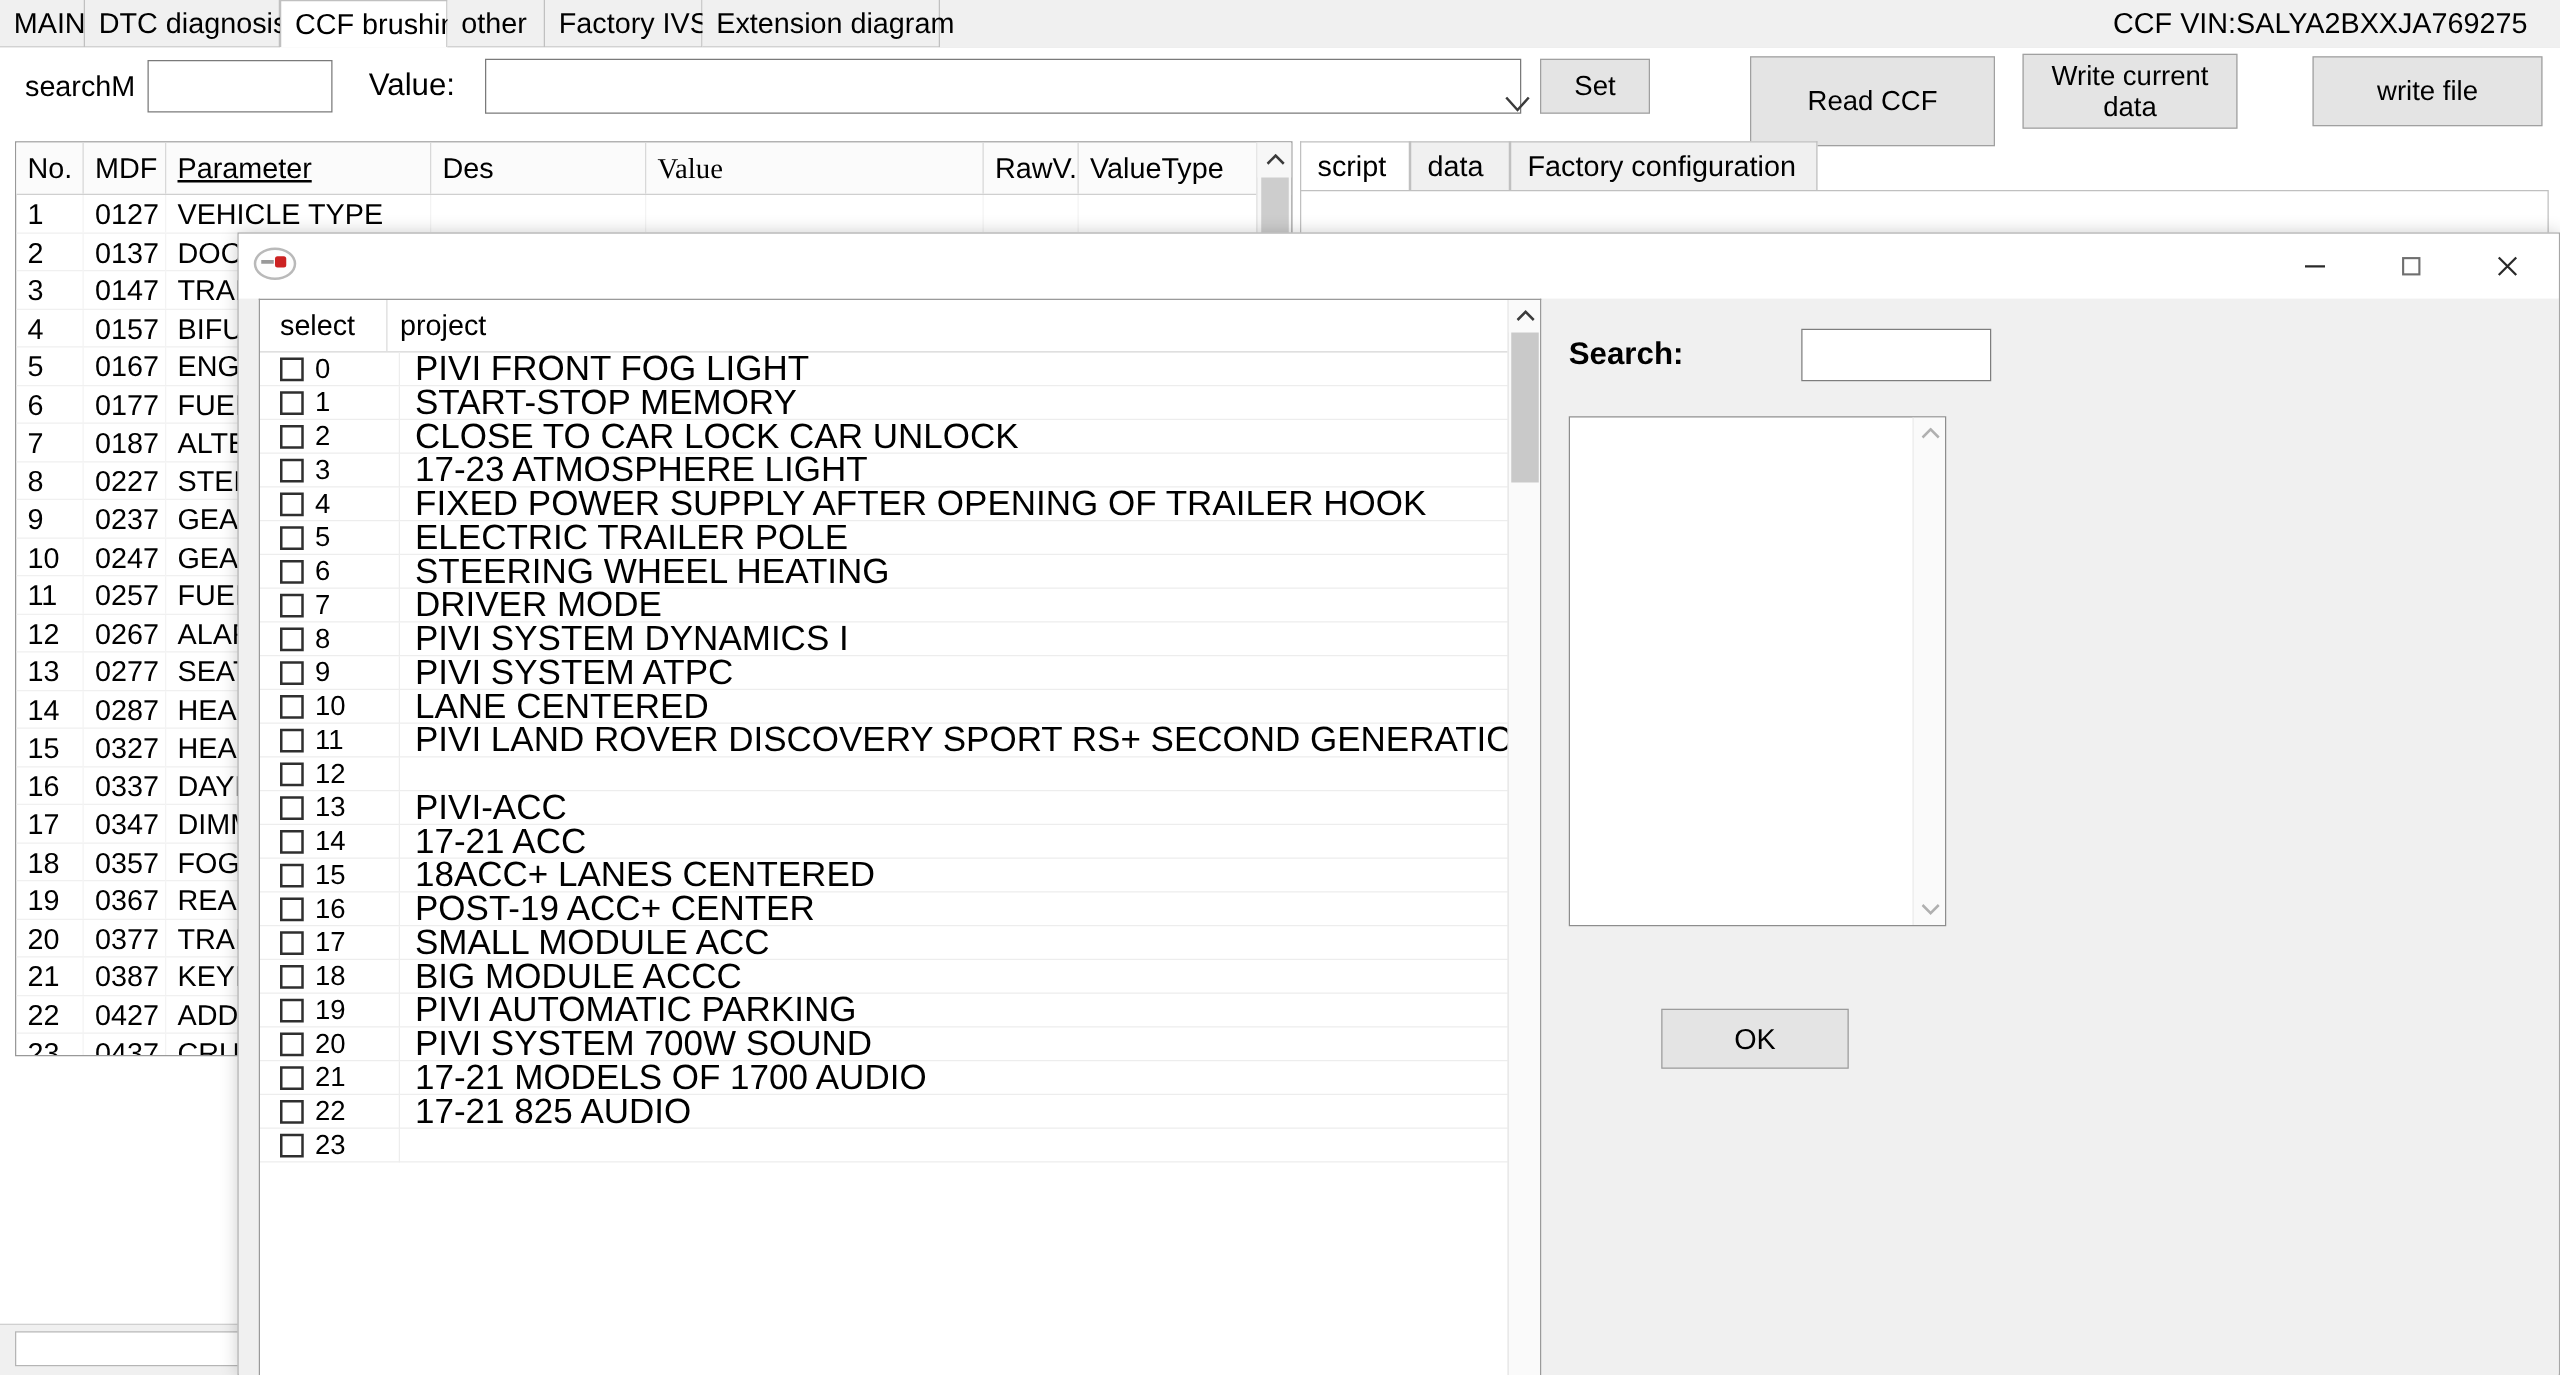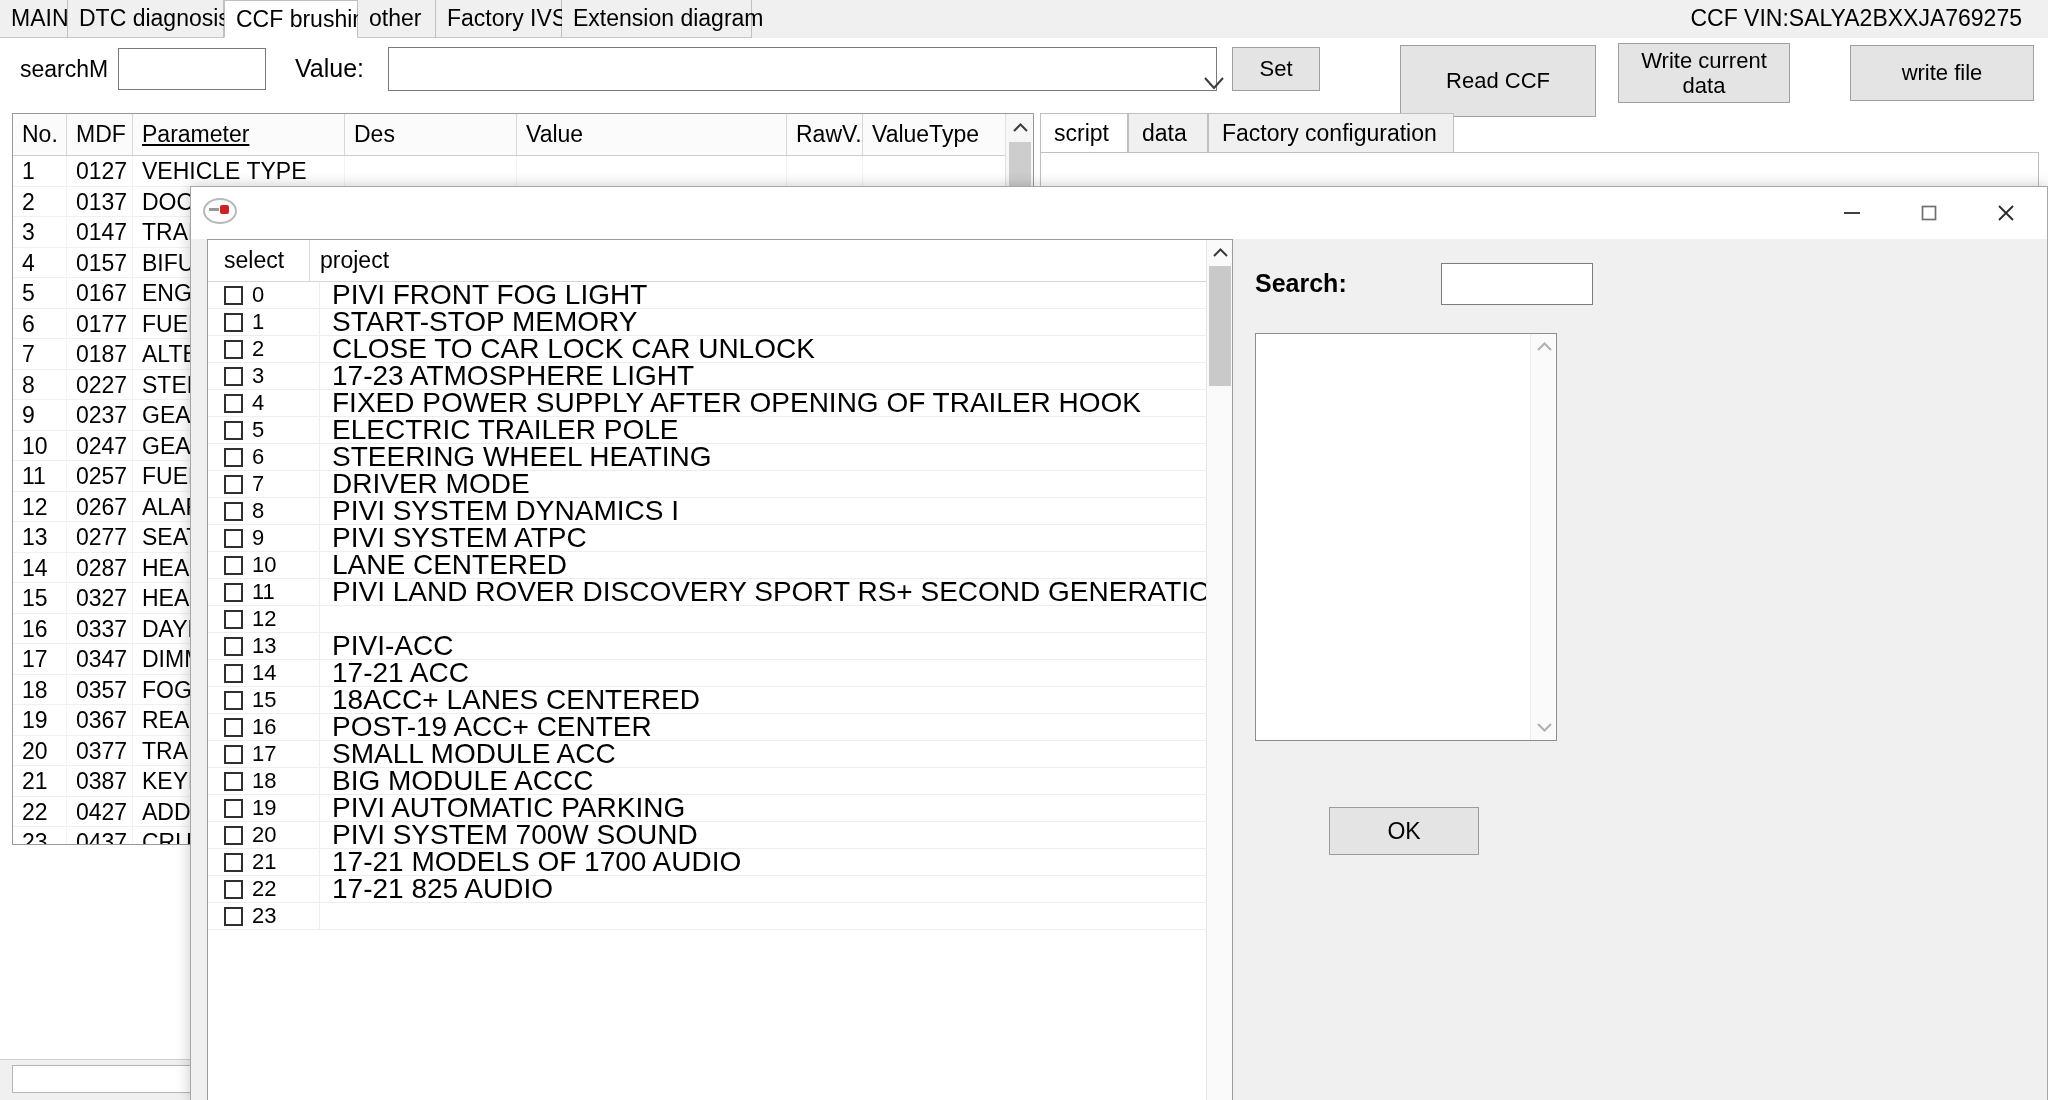--- a/index.html
+++ b/index.html
@@ -473,21 +473,21 @@
     <div class="btn" style="left:1618px; top:5px; width:172px; height:60px; padding:0 8px;">Write current data</div>
     <div class="btn" style="left:1850px; top:7px; width:184px; height:56px;">write file</div>
   </div>
 
   <div class="grid">
     <div class="grid-head">
       <div class="gh-cell" style="left:0px;width:54px;">No.</div>
       <div class="gh-cell" style="left:54px;width:66px;">MDF</div>
       <div class="gh-cell" style="left:120px;width:212px;text-decoration:underline;">Parameter</div>
       <div class="gh-cell" style="left:332px;width:172px;">Des</div>
-      <div class="gh-cell" style="left:504px;width:270px;">Value</div>
+      <div class="gh-cell" style="left:504px;width:270px;font-family:Liberation Serif, serif;">Value</div>
       <div class="gh-cell" style="left:774px;width:76px;">RawV...</div>
       <div class="gh-cell" style="left:850px;width:160px;">ValueType</div>
     </div>
     <div class="grid-body" id="grid-body">
         <div class="grow">
           <div class="gc c-no">1</div>
           <div class="gc c-mdf">0127</div>
           <div class="gc c-par">VEHICLE TYPE</div>
           <div class="gc c-des"></div>
           <div class="gc c-val"></div>

